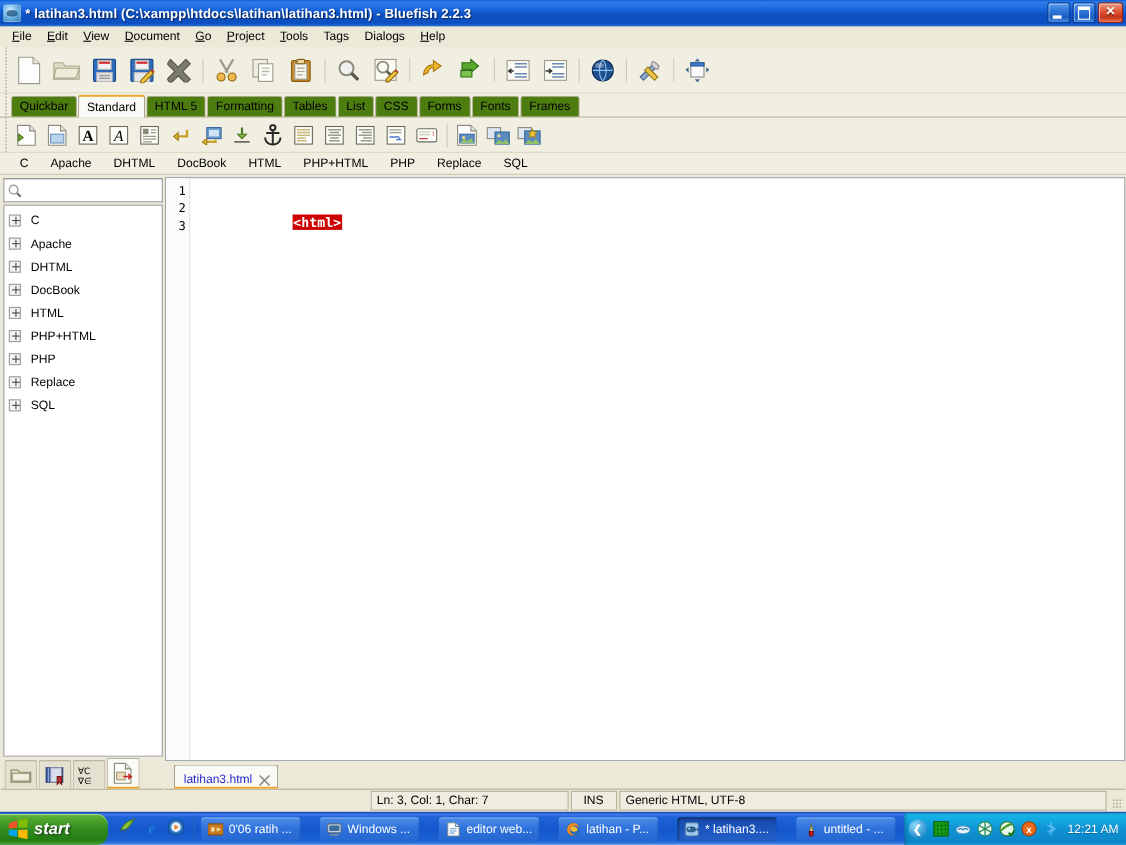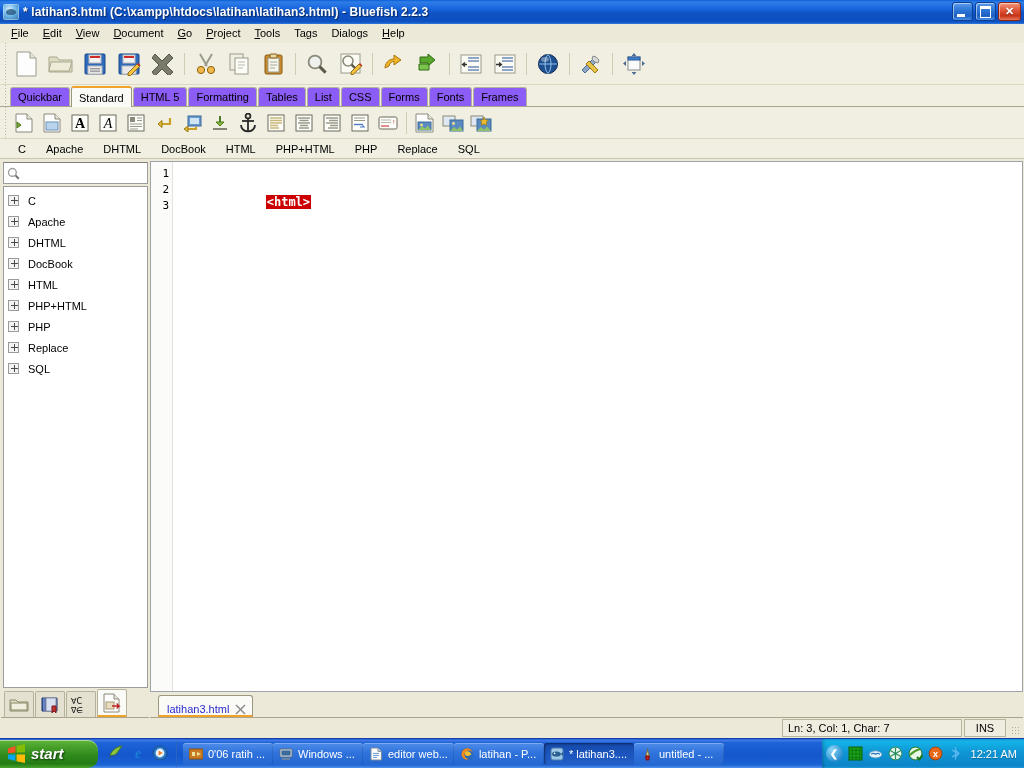--- a/index.html
+++ b/index.html
@@ -154,21 +154,21 @@
     background-size: 3px 3px;
     background-position: 4px 2px;
     background-repeat: repeat-y;
   }
   .qtab {
     height: 19px;
     padding: 0 7px;
     margin-right: 1px;
     display: flex; align-items: center;
     font-size: 11px; color: #000;
-    background: #8b5cf6;
+    background: #4d7c0f;
     border: 1px solid #b5b19a;
     border-bottom: none;
     border-radius: 3px 3px 0 0;
     white-space: nowrap;
   }
   .qtab.active {
     background: #fafaf6;
     height: 21px;
     border-color: #9c9880;
     border-top: 2px solid #f0a32a;
@@ -413,21 +413,21 @@
     font-weight: bold;
     text-shadow: 1px 1px 2px rgba(0,0,0,.6);
   }
   #quicklaunch {
     display: flex; align-items: center; gap: 6px;
     padding: 0 8px 0 10px;
     height: 26px;
     border-right: 1px solid #2a63c0;
   }
   #tasklist {
-    display: flex; gap: 0;
+    display: flex; gap: 18px;
     padding-left: 6px;
     flex: 1 1 auto;
     min-width: 0;
   }
   .task-btn {
     height: 22px;
     flex: 0 1 auto;
     max-width: 118px; min-width: 90px;
     display: flex; align-items: center; gap: 5px;
     padding: 0 6px;
@@ -935,20 +935,21 @@
           </span>
         </div>
       </div>
     </div>
   </div>
 
   <div id="statusbar">
     <div class="sb-cell" id="sb-spacer"></div>
     <div class="sb-cell" id="sb-pos">Ln: 3, Col: 1, Char: 7</div>
     <div class="sb-cell" id="sb-ins">INS</div>
+    <div class="sb-cell" id="sb-enc">Generic HTML, UTF-8</div>
     <div class="sb-cell" id="sb-grip"></div>
   </div>
 </div>
 
 <div id="taskbar">
 
   <div id="start-btn">
     <span class="flag">
       <svg width="19" height="19" viewBox="0 0 19 19">
         <path d="M1 4.6l7.4-2.6v6.4L1 9.2z" fill="#f35325"></path>

